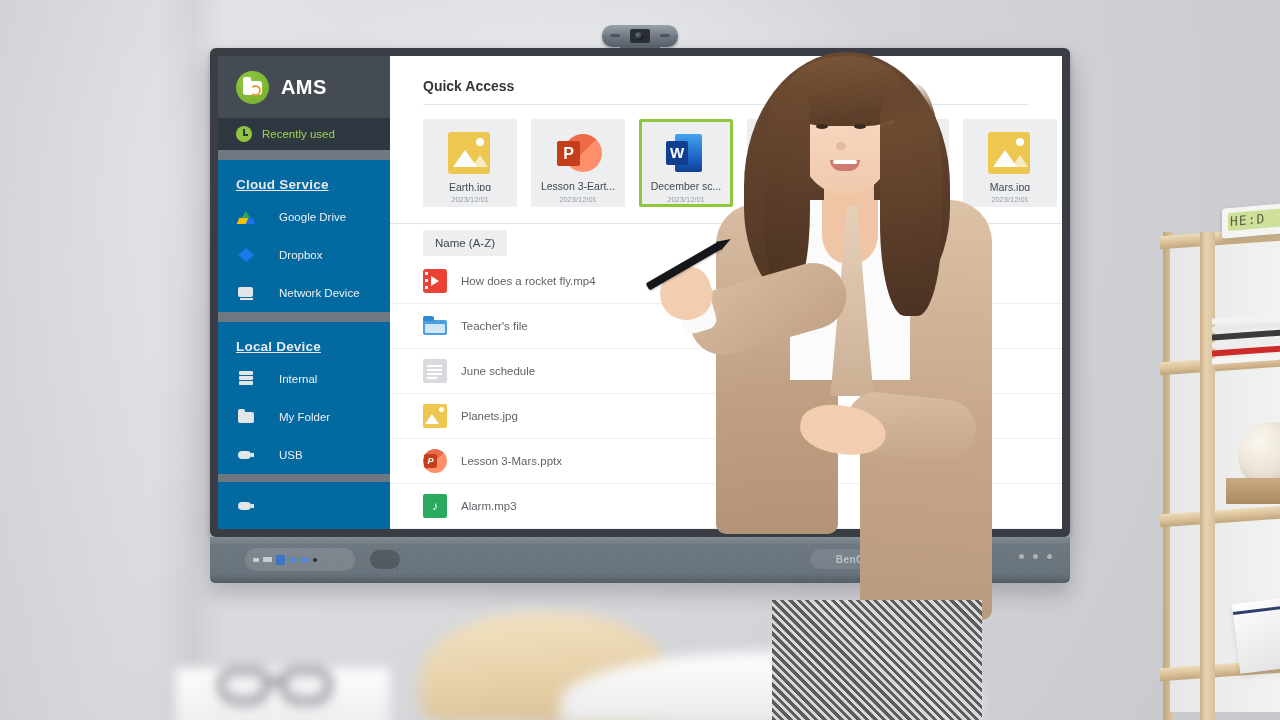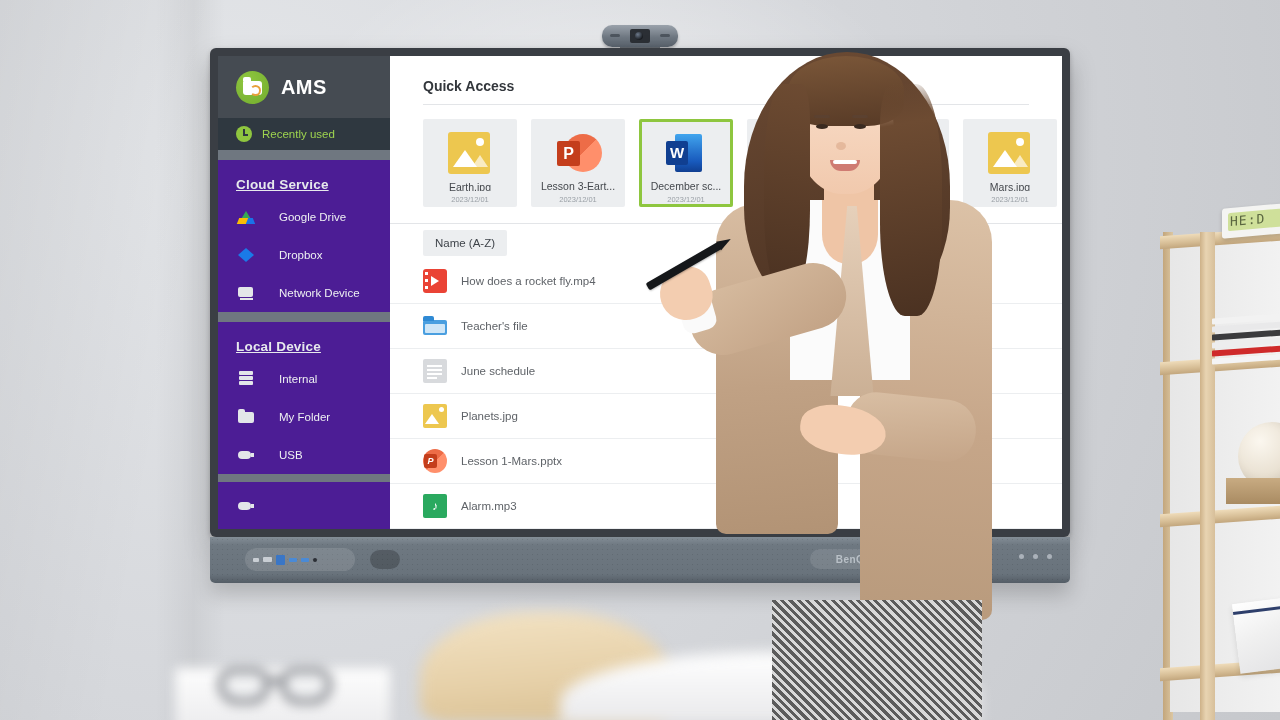--- a/index.html
+++ b/index.html
@@ -182,21 +182,21 @@
     position:absolute; left:600px; top:12px; width:80px; height:20px;
     background: rgba(255,255,255,.10); border-radius: 10px;
     font-size:10px; font-weight:bold; color:#b9c0c7; letter-spacing:.5px;
     display:flex; align-items:center; justify-content:center;
   }
   .right-dots { position:absolute; right:18px; top:17px; display:flex; gap:9px;}
   .right-dots i{width:5px;height:5px;border-radius:50%;background:#aab1b9;display:block;}
 
   
   .sidebar {
-    width: 172px; flex: 0 0 172px; background:#4c1d95; color:#fff;
+    width: 172px; flex: 0 0 172px; background:#0369a1; color:#fff;
     display:flex; flex-direction:column;
   }
   .sb-header {
     height: 64px; background:#454b52; display:flex; align-items:center;
     padding-left: 18px; gap: 12px;
   }
   .ams-icon {
     width:33px;height:33px;border-radius:50%;
     background: radial-gradient(circle at 35% 30%, #8fc63f, #72ad2e);
     position:relative; flex:0 0 33px;
@@ -647,21 +647,21 @@
         <div class="row">
           <span class="row-ic ic-img2"></span>
           <span class="row-name">Planets.jpg</span>
           <span class="row-size"></span>
           <span class="row-time"></span>
         </div>
         <div class="row">
           <span class="row-ic ic-ppt2">
               <i>P</i>
             </span>
-          <span class="row-name">Lesson 1-Mars.pptx</span>
+          <span class="row-name">Lesson 3-Mars.pptx</span>
           <span class="row-size"></span>
           <span class="row-time"></span>
         </div>
         <div class="row">
           <span class="row-ic ic-audio">♪</span>
           <span class="row-name">Alarm.mp3</span>
           <span class="row-size">23.6 KB</span>
           <span class="row-time"></span>
         </div>
       </div>

